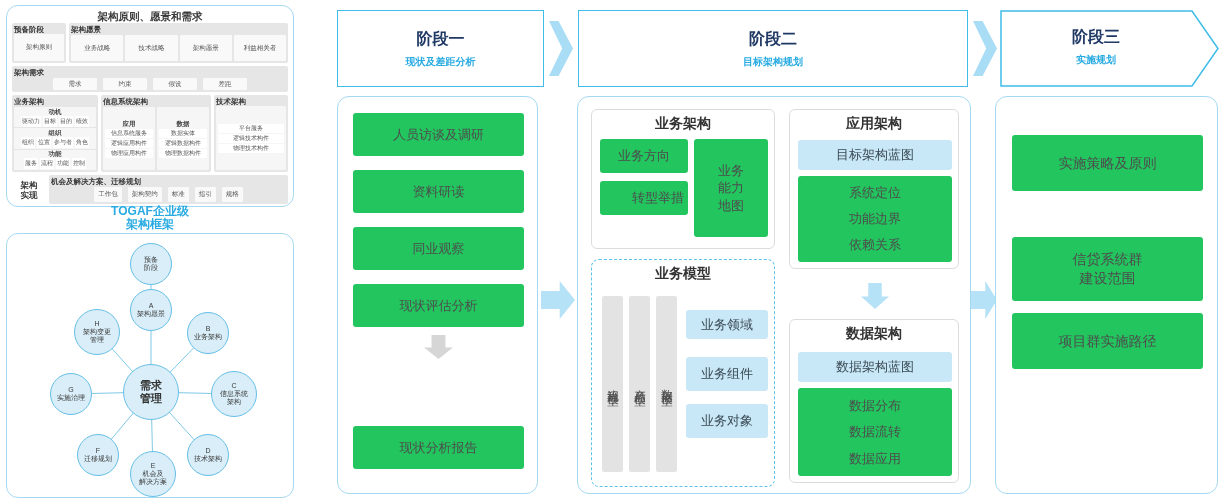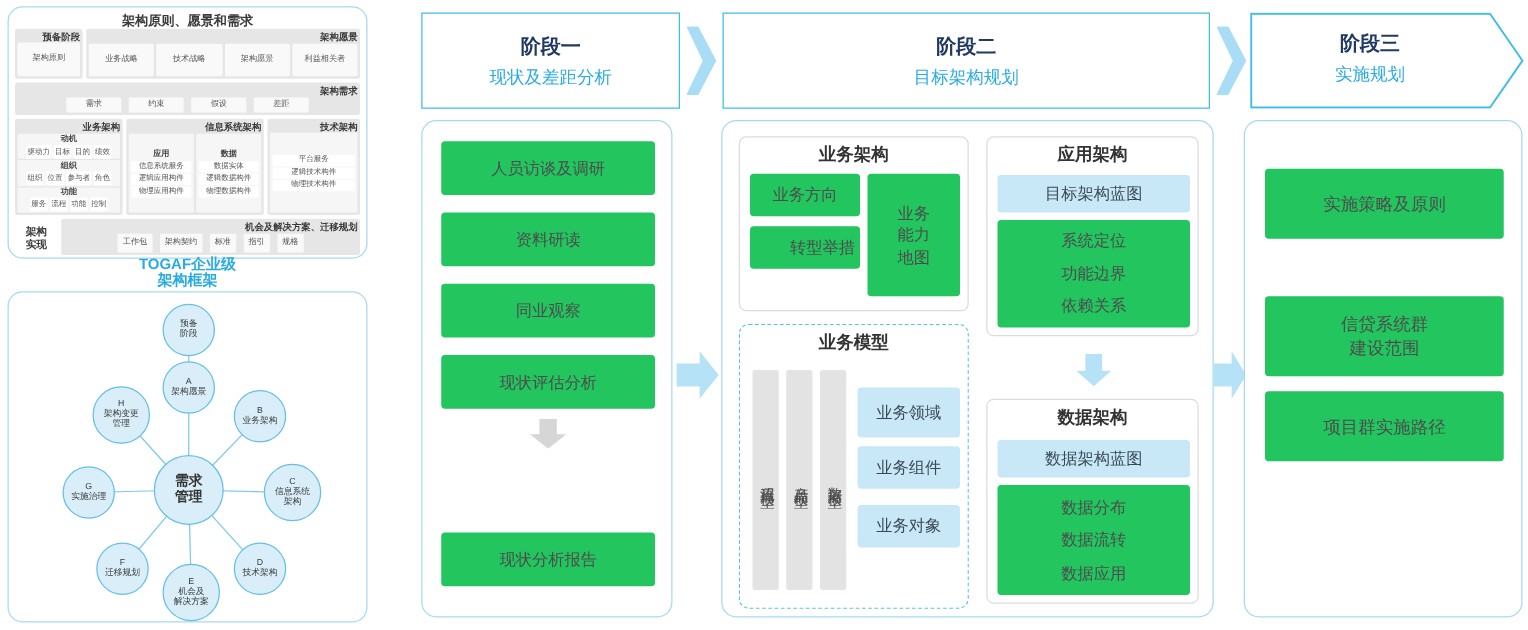--- a/index.html
+++ b/index.html
@@ -28,37 +28,37 @@
   .arrow-down { position:absolute; background:#B6E2F7;
     clip-path:polygon(26% 0, 74% 0, 74% 52%, 100% 52%, 50% 100%, 0 52%, 26% 52%); }
   .arrow-down.gray { background:#D6D6D6; }
   .chevron { position:absolute; width:24px; height:55px; top:21px; background:#A9DDF5;
     clip-path:polygon(0 0, 40% 0, 100% 50%, 40% 100%, 0 100%, 55% 50%); }
 
   
   .phase-box { position:absolute; top:10px; height:77px; border:1.5px solid #3FBCE8; background:#fff;
                display:flex; flex-direction:column; align-items:center; justify-content:center; gap:5px; }
   .phase-title { font-size:16px; font-weight:bold; color:#1F3864; }
-  .phase-sub { font-size:14px; font-weight:normal; color:#29ABE2; }
+  .phase-sub { font-size:10px; font-weight:bold; color:#29ABE2; }
   .phase-arrow { position:absolute; left:1000px; top:10px; width:220px; height:77px; }
   .phase-arrow svg { position:absolute; left:0; top:0; }
   .phase-arrow-text { position:absolute; left:0; top:0; width:192px; height:73px; display:flex;
                       flex-direction:column; align-items:center; justify-content:center; gap:5px; }
 
   
   .principles { left:6px; top:5px; width:288px; height:202px; }
   .pp-title { position:absolute; top:4px; left:0; width:100%; text-align:center; font-size:10.5px;
               font-weight:bold; color:#3A3A3A; }
   .pp-row { position:absolute; left:5px; right:5px; display:flex; gap:3px; }
   .pp-row1 { top:17px; height:40px; }
   .pp-row3 { top:89px; height:77px; }
   .pp-row4 { top:169px; height:29px; }
   .pbox { background:#E6E6E6; border-radius:2px; padding:2px; display:flex; flex-direction:column; }
   .pbox-abs { position:absolute; left:5px; right:5px; top:60px; height:26px; }
-  .pbox-title { font-size:7.5px; font-weight:bold; color:#3A3A3A; text-align:right; line-height:9px; }
+  .pbox-title { font-size:7.5px; font-weight:bold; color:#3A3A3A; text-align:left; line-height:9px; }
   .mini-row { display:flex; gap:2px; flex:1; margin-top:1px; }
   .mini-row.center { justify-content:center; gap:6px; }
   .mini { background:#F9F9F9; border-radius:1px; font-size:6.5px; color:#555; display:flex;
           align-items:center; justify-content:center; text-align:center; line-height:1; padding:0 1px; }
   .grow { flex:1; }
   .w44 { width:44px; }
   .px { padding:0 4px; }
   .sub { background:#F6F6F6; border-radius:1px; flex:1; margin-top:1px; display:flex;
          flex-direction:column; justify-content:center; }
   .sub-label { font-size:6.5px; font-weight:bold; color:#444; text-align:center; line-height:8px; }
@@ -303,21 +303,21 @@
       <div class="gray-box pre" style="left:102px;top:29px;width:74px;height:98px;">业务
 能力
 地图</div>
     </div>
 
     <div class="group dashed" style="left:13px;top:162px;width:184px;height:228px;">
       <div class="group-title">业务模型</div>
       <div class="vbar" style="left:10px;top:36px;width:21px;height:176px;">流程模型</div>
       <div class="vbar" style="left:37px;top:36px;width:21px;height:176px;">产品模型</div>
       <div class="vbar" style="left:64px;top:36px;width:21px;height:176px;">数据模型</div>
-      <div class="hl-box" style="left:94px;top:50px;width:82px;height:40px;">业务领域</div>
+      <div class="hl-box" style="left:94px;top:50px;width:82px;height:29px;">业务领域</div>
       <div class="hl-box" style="left:94px;top:97px;width:82px;height:34px;">业务组件</div>
       <div class="hl-box" style="left:94px;top:144px;width:82px;height:34px;">业务对象</div>
     </div>
 
     <div class="group" style="left:211px;top:12px;width:170px;height:160px;">
       <div class="group-title">应用架构</div>
       <div class="hl-box" style="left:8px;top:30px;width:154px;height:30px;">目标架构蓝图</div>
       <div class="gray-box list" style="left:8px;top:66px;width:154px;height:86px;">
         <div>系统定位</div>
         <div>功能边界</div>

